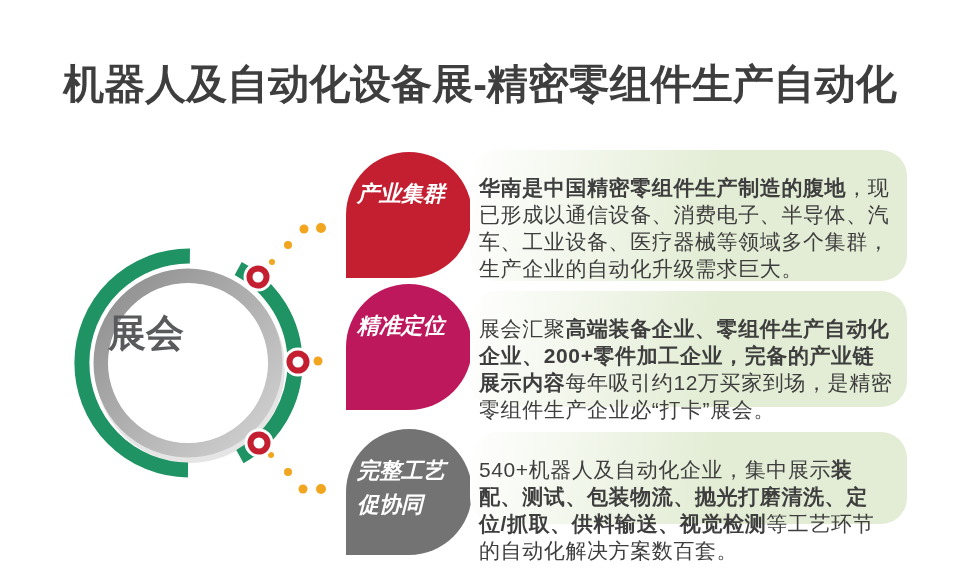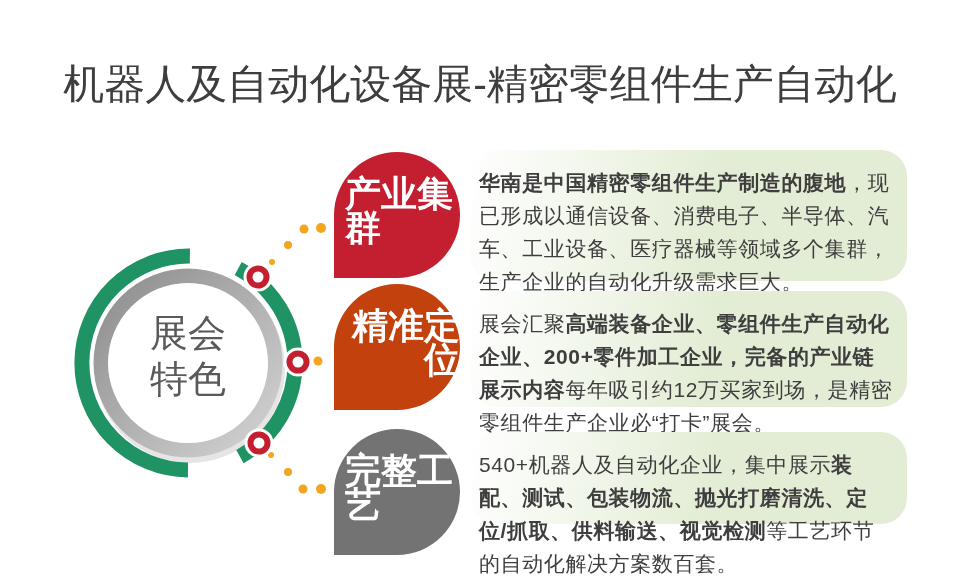--- a/index.html
+++ b/index.html
@@ -3,41 +3,41 @@
 <meta charset="utf-8">
 <style>
   html,body{margin:0;padding:0;}
   body{
     width:960px;height:583px;position:relative;overflow:hidden;
     background:#ffffff;
     font-family:"Liberation Sans","DejaVu Sans",sans-serif;
   }
   .title{
     position:absolute;top:57px;left:0;width:960px;text-align:center;
-    font-size:41px;font-weight:400;color:#3e3e3e;letter-spacing:0px;
+    font-size:41px;font-weight:700;color:#3e3e3e;letter-spacing:0px;
   }
   .hub-svg{position:absolute;left:50px;top:215px;}
   .hub-label{
-    position:absolute;left:108px;top:310px;width:160px;text-align:center;
-    font-size:38px;line-height:46px;font-weight:400;color:#595a5c;
+    position:absolute;left:108px;top:310px;width:160px;
+    font-size:38px;line-height:46px;font-weight:700;color:#595a5c;
   }
   .feature-row{position:absolute;left:0;width:960px;height:0;}
   .row1{top:150px}.row2{top:291px}.row3{top:432px}
   .tag{
-    position:absolute;left:334px;width:126px;height:126px;
+    position:absolute;left:346px;width:126px;height:126px;
     border-radius:50% 50% 50% 0;
-    color:#ffffff;font-weight:700;font-size:36px;line-height:34px;
-    padding:25px 0 0 11px;box-sizing:border-box;
+    color:#ffffff;font-weight:700;font-size:22px;line-height:34px;
+    padding:25px 0 0 11px;box-sizing:border-box;font-style:italic;
   }
   .row1 .tag{top:2px}.row2 .tag{top:-7px}.row3 .tag{top:-3px}
   .desc{
     position:absolute;left:470px;width:437px;border-radius:26px;
     background:linear-gradient(100deg,#ffffff 0%,#e3edd5 55%);
-    font-size:21px;line-height:33px;letter-spacing:0.6px;color:#3e3e3e;
-    padding:16px 12px 0 9px;box-sizing:border-box;
+    font-size:21px;line-height:27px;letter-spacing:0.6px;color:#3e3e3e;
+    padding:24px 12px 0 9px;box-sizing:border-box;
   }
   .row1 .desc{height:131px}.row2 .desc{height:116px}.row3 .desc{height:92px}
   .desc .b{font-weight:700;}
 </style>
 </head>
 <body>
 
 <div class="title">机器人及自动化设备展-精密零组件生产自动化</div>
 
 <svg class="hub-svg" width="290" height="295" viewBox="50 215 290 295">
@@ -81,37 +81,37 @@
     <circle cx="298" cy="362" r="5.5" fill="#ffffff"></circle>
   </g>
   <g>
     <circle cx="259" cy="443" r="13" fill="#c31f31" stroke="#ffffff" stroke-width="3"></circle>
     <circle cx="259" cy="443" r="5.5" fill="#ffffff"></circle>
   </g>
 </svg>
 
 <div class="hub-label">
   <div>展会</div>
-  <div>特色</div>
 </div>
 
 <div id="features">
   <div class="feature-row row1">
     <div class="tag" style="background: rgb(195, 31, 49);">
       <div class="tag-line1">产业集群</div>
     </div>
     <div class="desc"><span class="b">华南是中国精密零组件生产制造的腹地</span><span>，现已形成以通信设备、消费电子、半导体、汽车、工业设备、医疗器械等领域多个集群，生产企业的自动化升级需求巨大。</span></div>
   </div>
 
   <div class="feature-row row2">
-    <div class="tag" style="background: #c2410c; text-align: right;">
+    <div class="tag" style="background: #be185d;">
       <div class="tag-line1">精准定位</div>
     </div>
     <div class="desc"><span>展会汇聚</span><span class="b">高端装备企业、零组件生产自动化企业、200+零件加工企业，完备的产业链展示内容</span><span>每年吸引约12万买家到场，是精密零组件生产企业必“打卡”展会。</span></div>
   </div>
 
   <div class="feature-row row3">
     <div class="tag" style="background: #737373;">
       <div class="tag-line1">完整工艺</div>
+      <div class="tag-line2">促协同</div>
     </div>
     <div class="desc"><span>540+机器人及自动化企业，集中展示</span><span class="b">装配、测试、包装物流、抛光打磨清洗、定位/抓取、供料输送、视觉检测</span><span>等工艺环节的自动化解决方案数百套。</span></div>
   </div>
 </div>
 
 </body></html>

